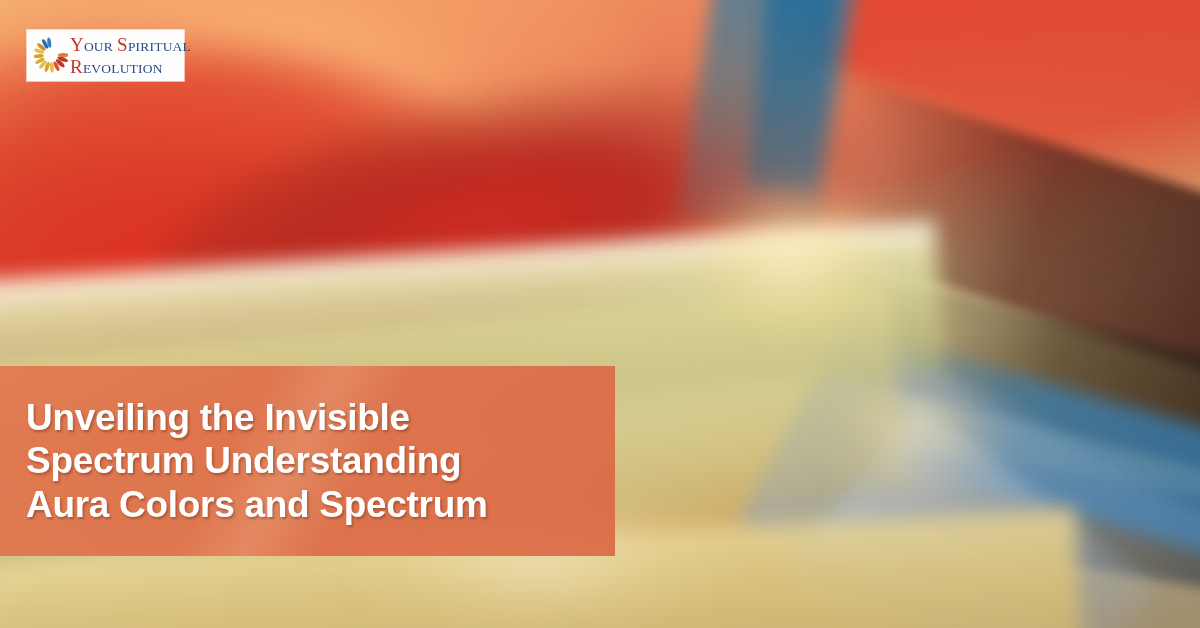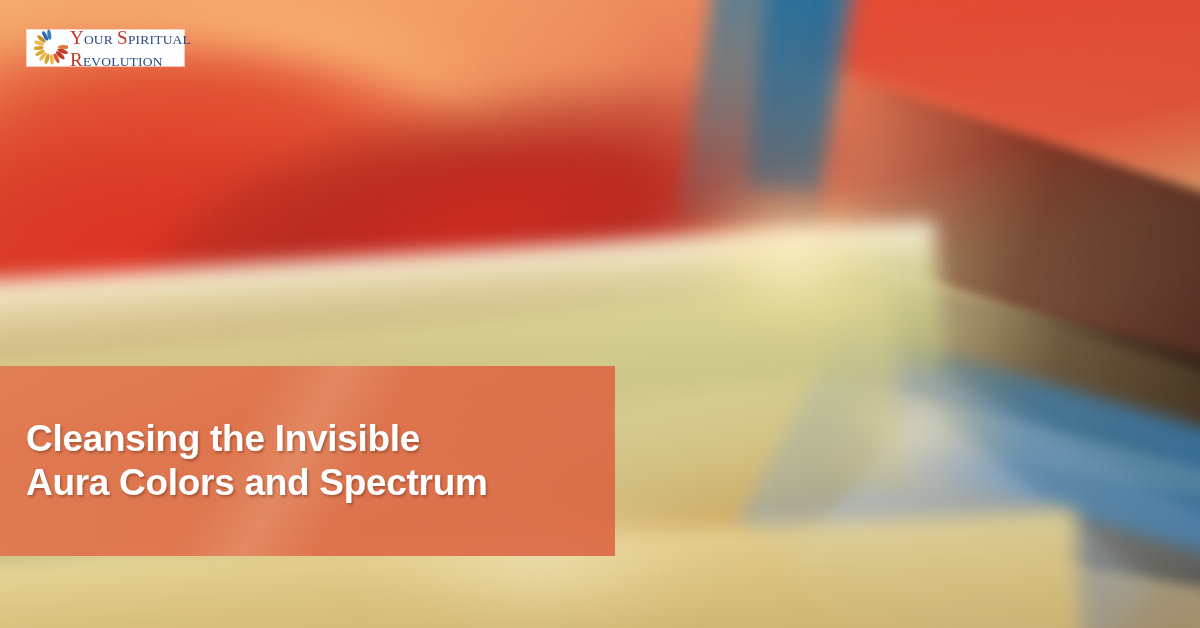--- a/index.html
+++ b/index.html
@@ -109,21 +109,21 @@
   .grain {
     inset:0; opacity:.16; mix-blend-mode:overlay;
     background-image:
       repeating-linear-gradient(0deg, rgba(255,255,255,.10) 0 1px, rgba(0,0,0,.07) 1px 2px),
       repeating-linear-gradient(90deg, rgba(255,255,255,.08) 0 1px, rgba(0,0,0,.06) 1px 2px);
   }
 
   
   .logo-card {
     position:absolute; left:27px; top:30px;
-    width:157px; height:36px;
+    width:157px; height:51px;
     background:#fefefe;
     display:flex; align-items:center;
     padding-left:7px;
     box-shadow:0 0 0 1px rgba(255,255,255,.6);
   }
   .sunburst { position:relative; width:34px; height:40px; flex:0 0 34px; }
   .logo-words { margin-left:2px; line-height:1; }
   .lw {
     font-family:"Liberation Serif", serif;
     font-weight:400;
@@ -286,18 +286,19 @@
         <span class="cap">Y</span><span class="sm">OUR</span>
         <span class="cap">S</span><span class="sm">PIRITUAL</span>
       </div>
       <div class="lw lw2">
         <span class="cap">R</span><span class="sm">EVOLUTION</span>
       </div>
     </div>
   </div>
 
   <div class="title-box">
-    <div class="title-line">Cleansing the Invisible</div>
+    <div class="title-line">Unveiling the Invisible</div>
+    <div class="title-line">Spectrum Understanding</div>
     <div class="title-line">Aura Colors and Spectrum</div>
   </div>
 
 
 </div>
 
 </body></html>

